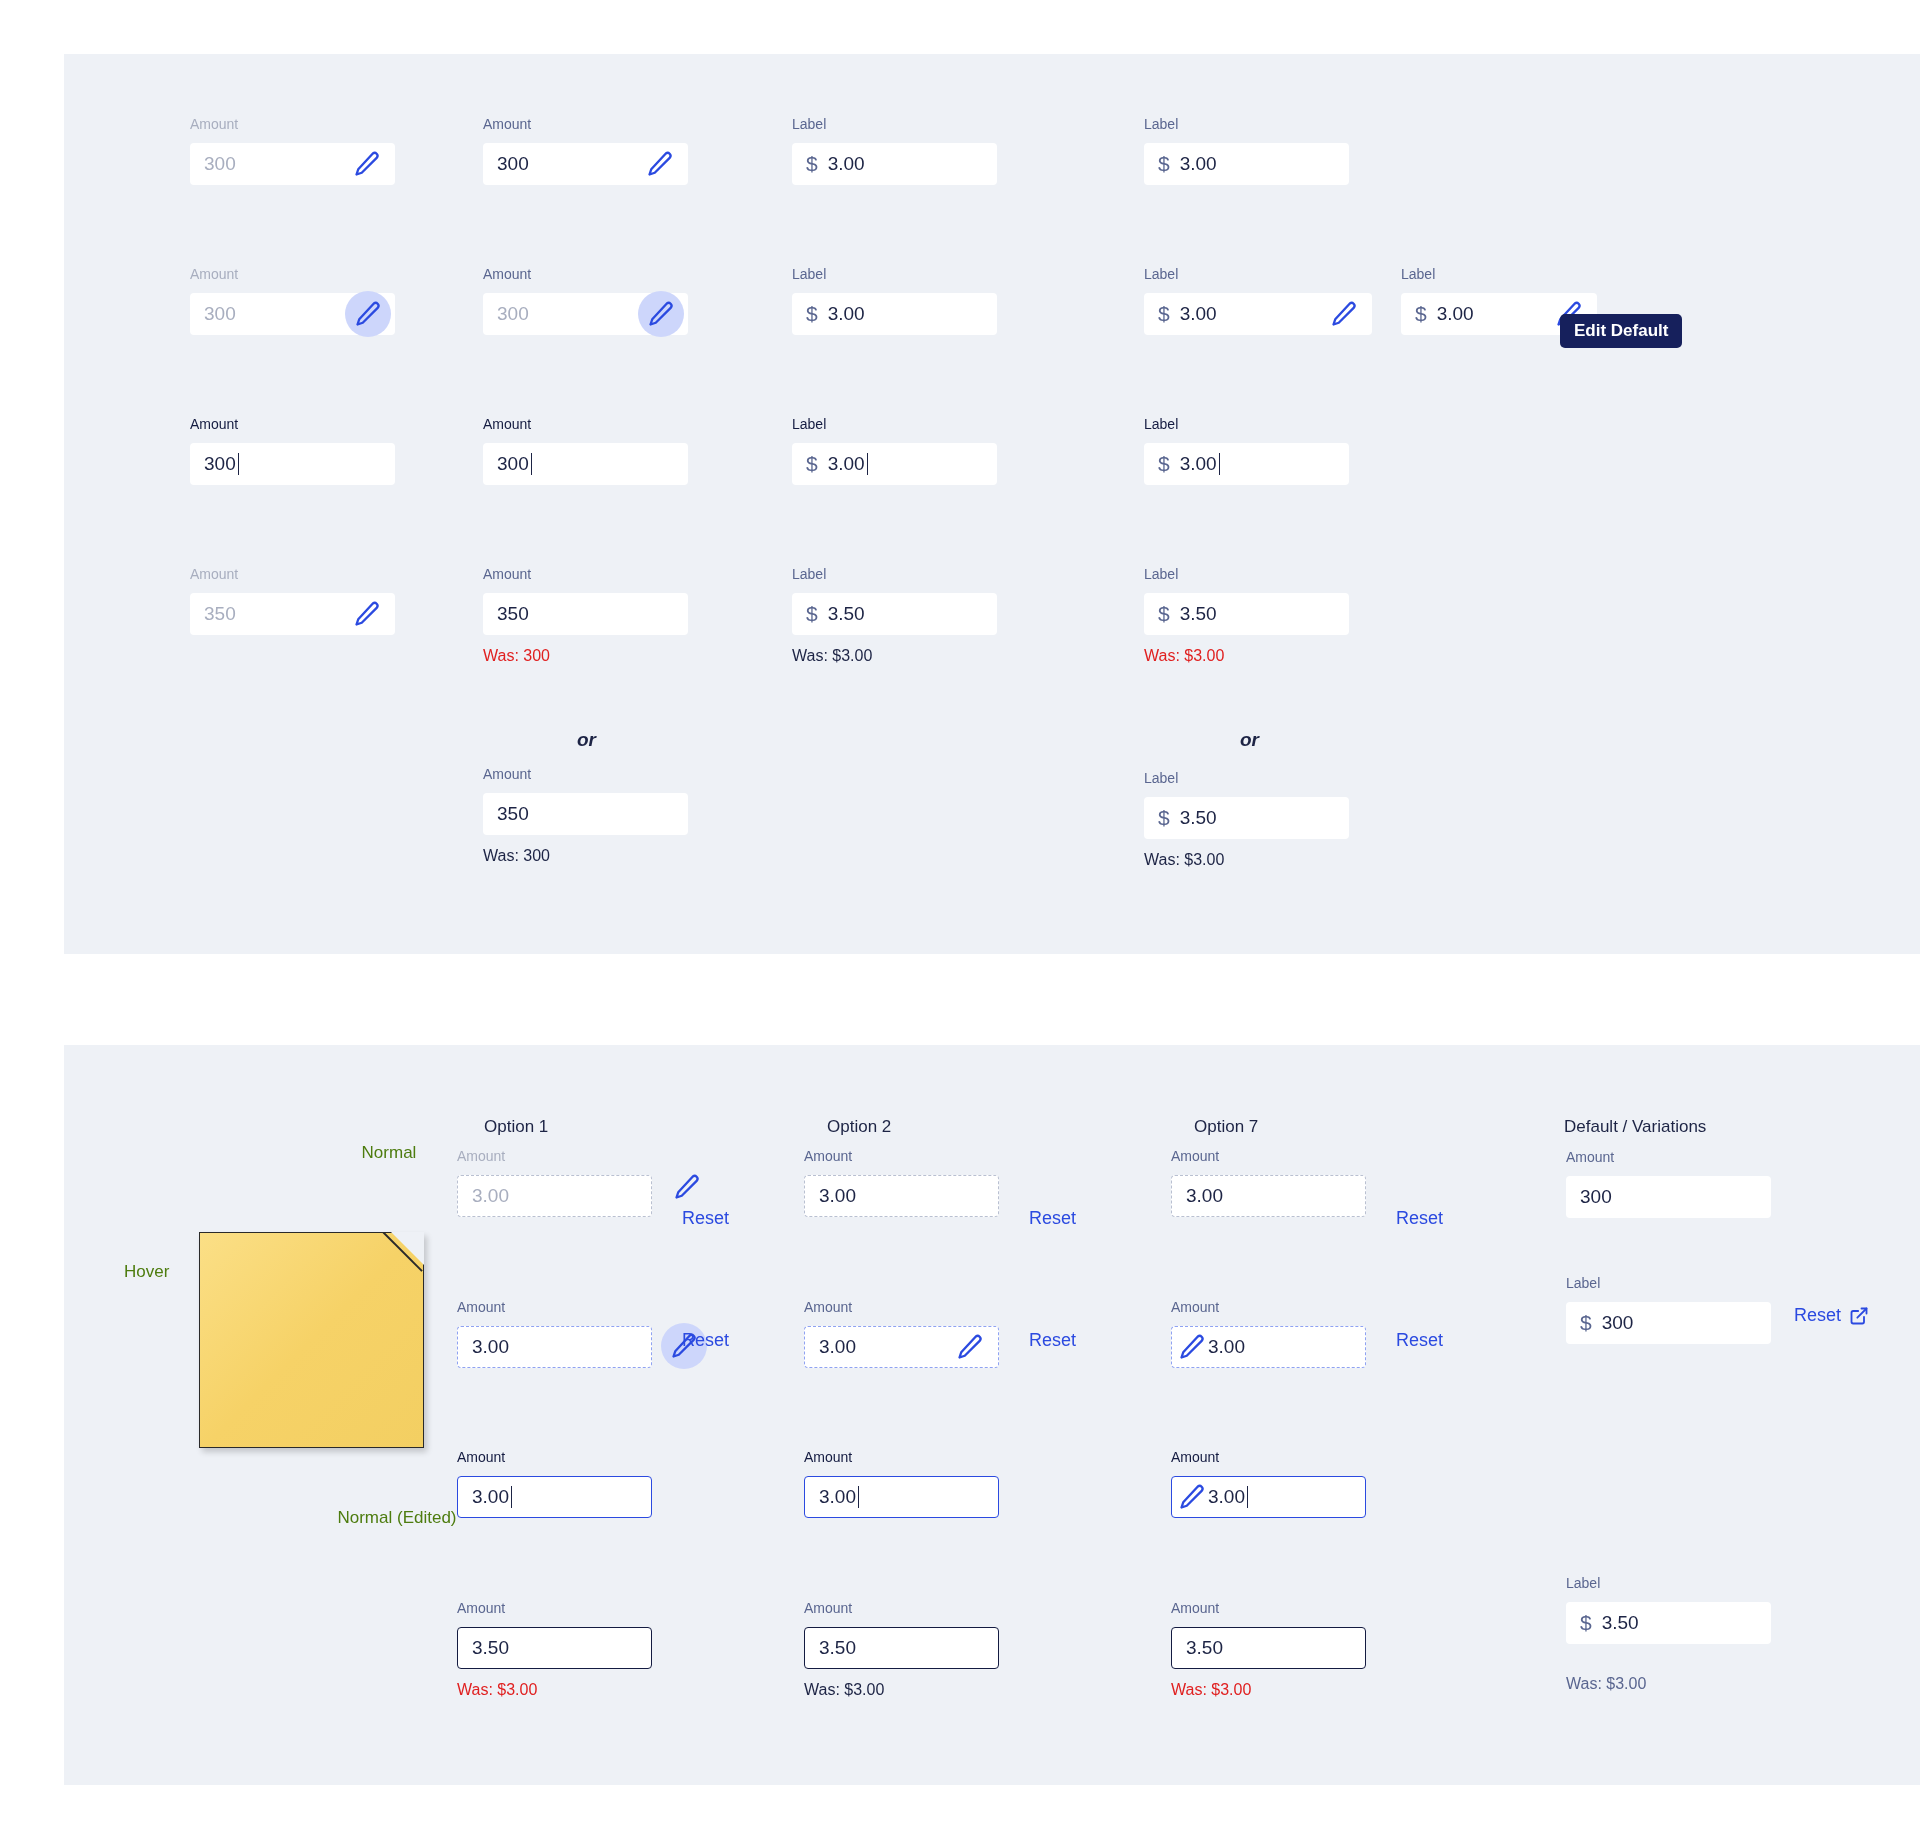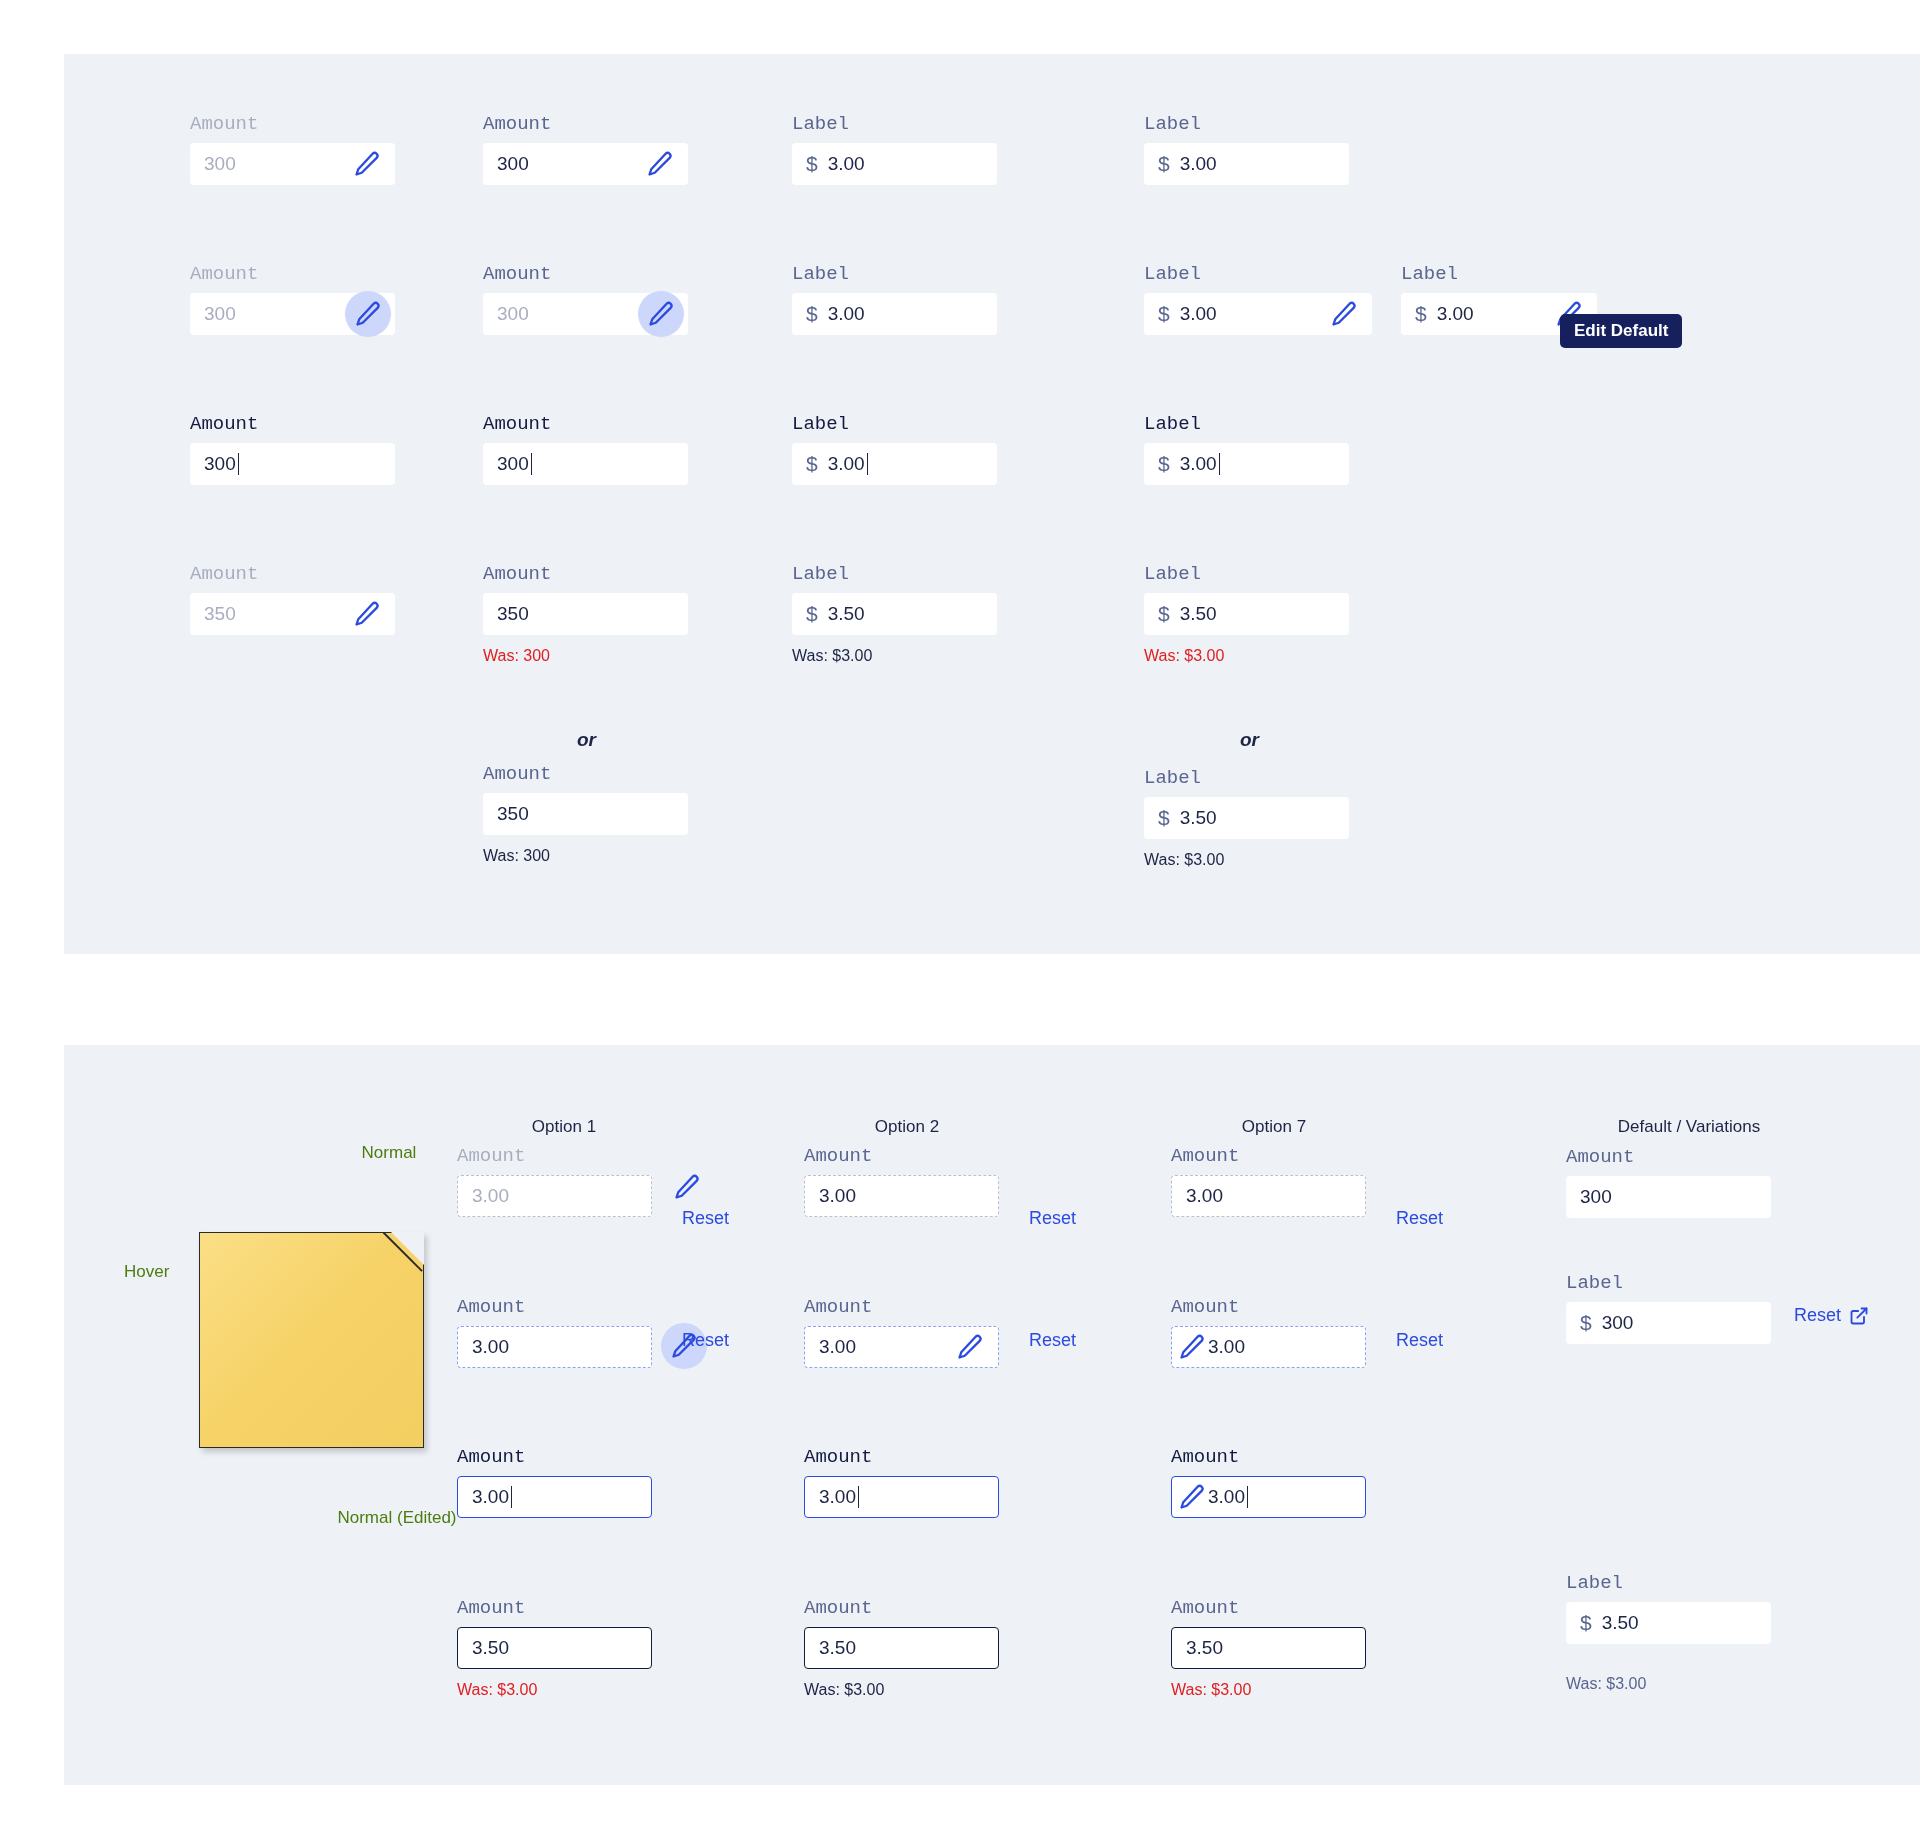--- a/index.html
+++ b/index.html
@@ -11,26 +11,25 @@
   }
   .panel {
     position: absolute;
     background: #eef1f6;
   }
   #panel-top { left: 64px; top: 54px; width: 1856px; height: 900px; }
   #panel-bottom { left: 64px; top: 1045px; width: 1856px; height: 740px; }
 
   
   .fld-label {
-    font-size: 19px;
+    font-size: 14px;
     line-height: 20px;
     margin-bottom: 9px;
     color: #5a6690;
     white-space: nowrap;
-    font-family: Liberation Mono, monospace;
   }
   .fld-label.muted { color: #a8aebf; }
   .fld-label.dark  { color: #141b41; }
 
   .inputbox {
     position: relative;
     height: 42px;
     background: #ffffff;
     border-radius: 4px;
     display: flex;
@@ -89,21 +88,20 @@
     font-size: 19px;
     font-style: italic;
     font-weight: bold;
     color: #1d2445;
   }
 
   
   .colhead {
     font-size: 17px;
     color: #1d2445;
-    text-align: center;
     white-space: nowrap;
   }
   .rowlabel {
     font-size: 17px;
     color: #4d7c0f;
     text-align: center;
     white-space: nowrap;
   }
   .reset-link {
     font-size: 18px;

